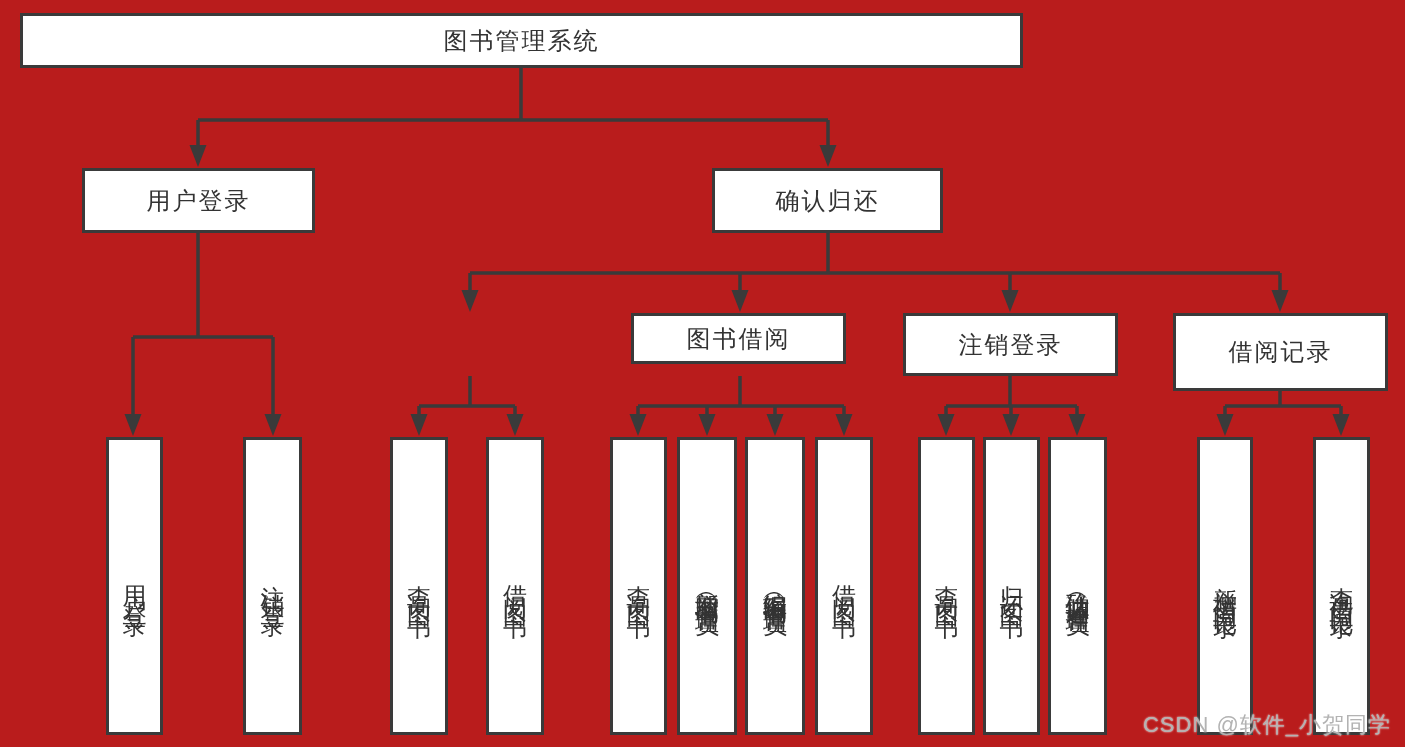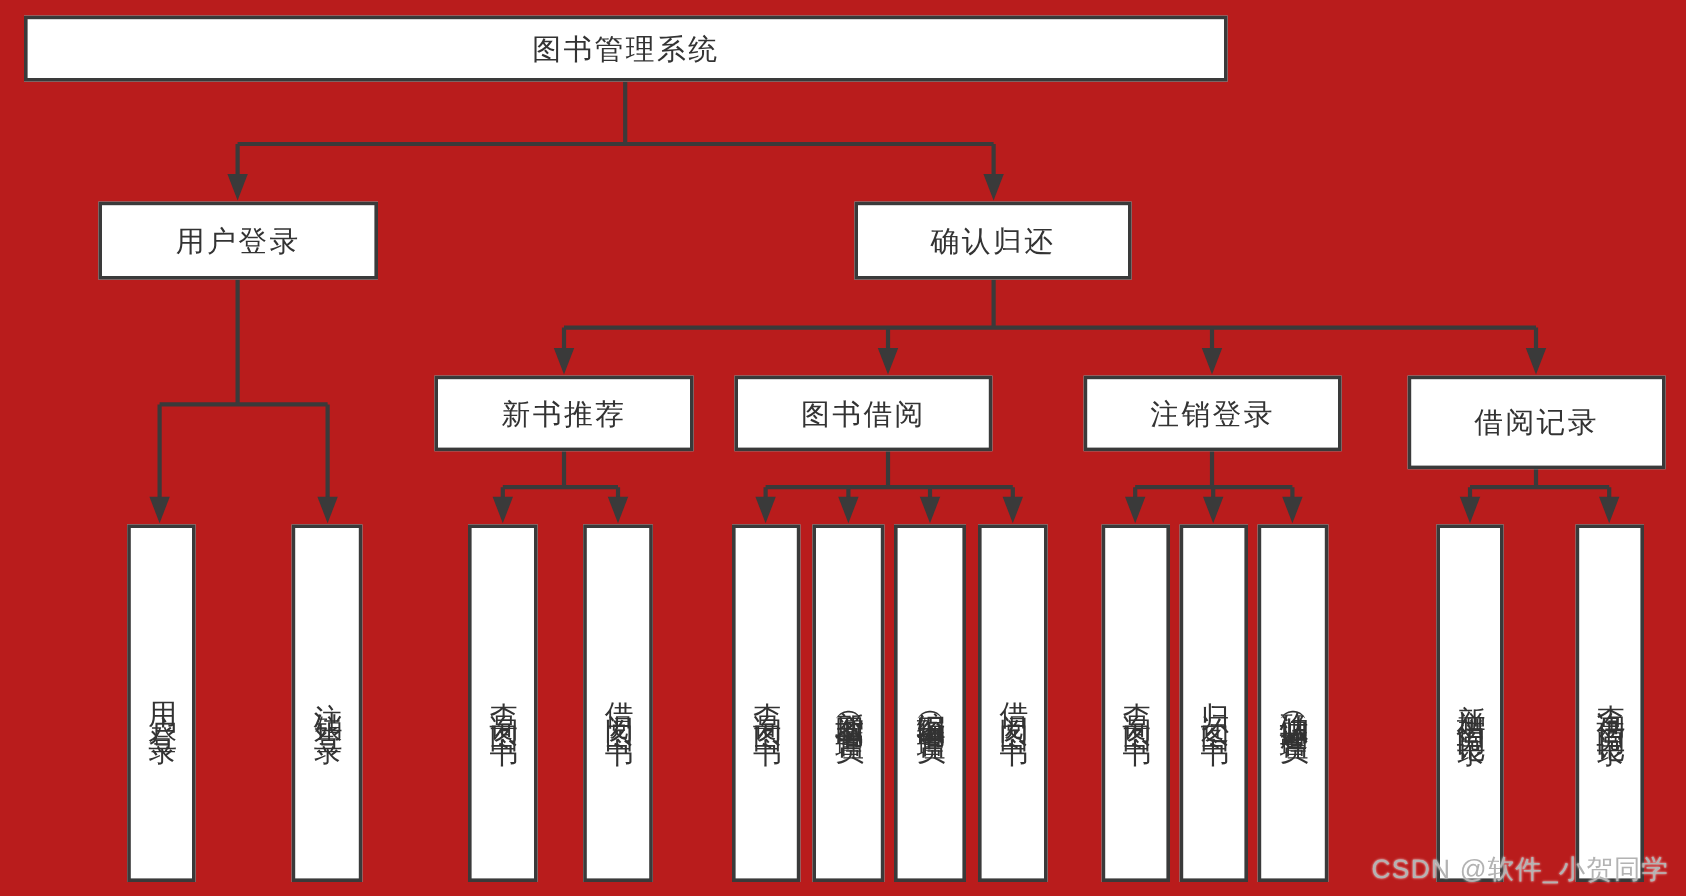--- a/index.html
+++ b/index.html
@@ -120,24 +120,21 @@
     <span>确认归还</span>
   </div>
 
   <div class="box v ls-wide" style="left:106px; top:437px; width:57px; height:298px;">
     <span>用户登录</span>
   </div>
   <div class="box v ls-wide" style="left:243px; top:437px; width:59px; height:298px;">
     <span>注销登录</span>
   </div>
 
-  <div class="box h" style="left:362px; top:313px; width:216px; height:63px;">
-    <span>新书推荐</span>
-  </div>
-  <div class="box h" style="left:612px; top:313px; width:215px; height:63px;">
+  <div class="box h" style="left:631px; top:313px; width:215px; height:51px;">
     <span>图书借阅</span>
   </div>
   <div class="box h" style="left:903px; top:313px; width:215px; height:63px;">
     <span>注销登录</span>
   </div>
   <div class="box h" style="left:1173px; top:313px; width:215px; height:78px;">
     <span>借阅记录</span>
   </div>
 
   <div class="box v ls-wide" style="left:390px; top:437px; width:58px; height:298px;">

